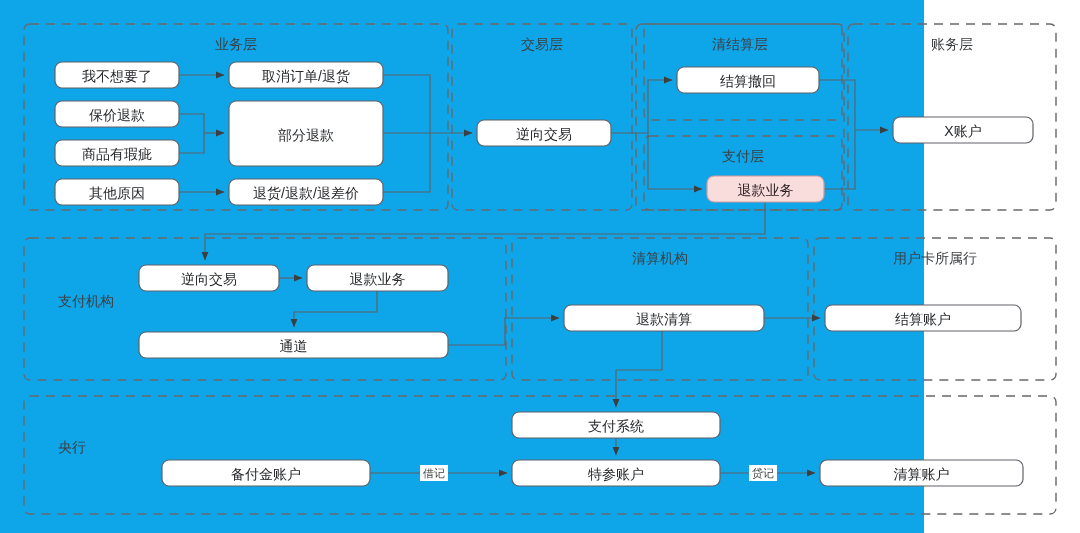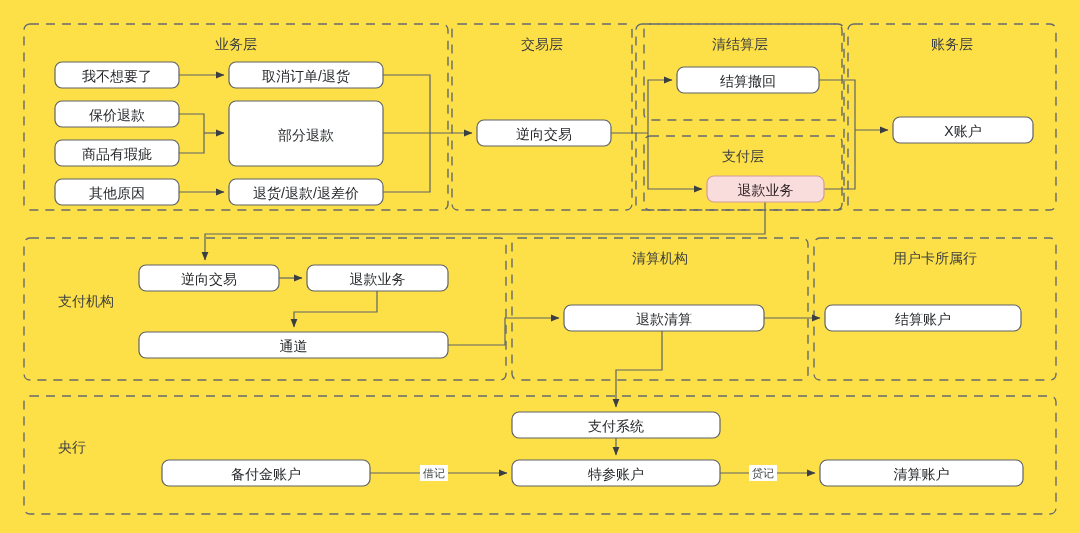--- a/index.html
+++ b/index.html
@@ -9,23 +9,23 @@
     background: #ffffff;
   }
   body {
     width: 1080px;
     height: 533px;
     font-family: "Liberation Sans", "DejaVu Sans", sans-serif;
     overflow: hidden;
   }
   #diagram-root {
     position: relative;
-    width: 1080px;
+    width: 924px;
     height: 533px;
-    background: #fde047;
+    background: #0ea5e9;
   }
   svg#diagram-svg {
     position: absolute;
     top: 0;
     left: 0;
     width: 1080px;
     height: 533px;
     display: block;
   }
   .panel-rect {

